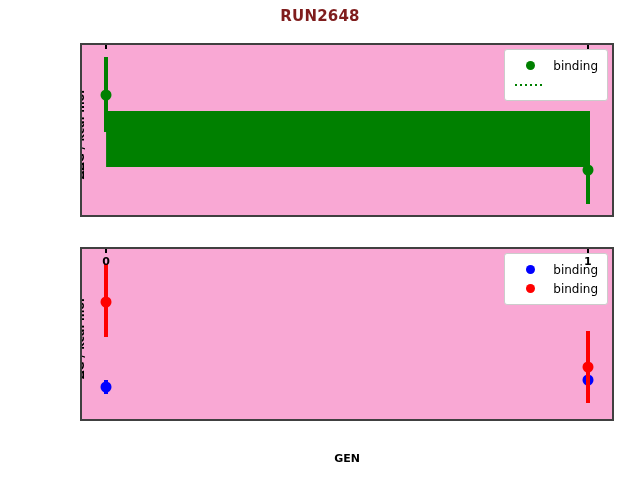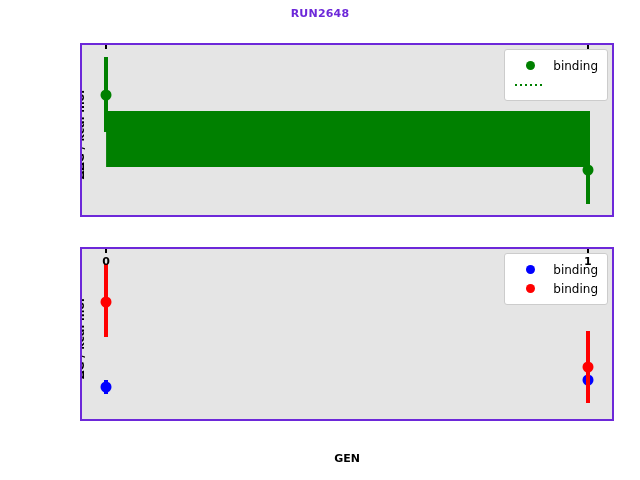--- a/index.html
+++ b/index.html
@@ -23,32 +23,32 @@
     background: #ffffff;
   }
 
   
   #fig-title {
     position: absolute;
     left: 0;
     top: 7px;
     width: 640px;
     text-align: center;
-    font-size: 11px;
+    font-size: 15px;
     font-weight: bold;
-    color: #6d28d9;
+    color: #7f1d1d;
     letter-spacing: 0.2px;
   }
 
   
   .axes {
     position: absolute;
     box-sizing: border-box;
-    border: 2px solid #6d28d9;
-    background: #e5e5e5;
+    border: 2px solid #404040;
+    background: #f9a8d4;
     overflow: hidden;
   }
   #axes-top {
     left: 80px;
     top: 43px;
     width: 534px;
     height: 174px;
   }
   #axes-bottom {
     left: 80px;

